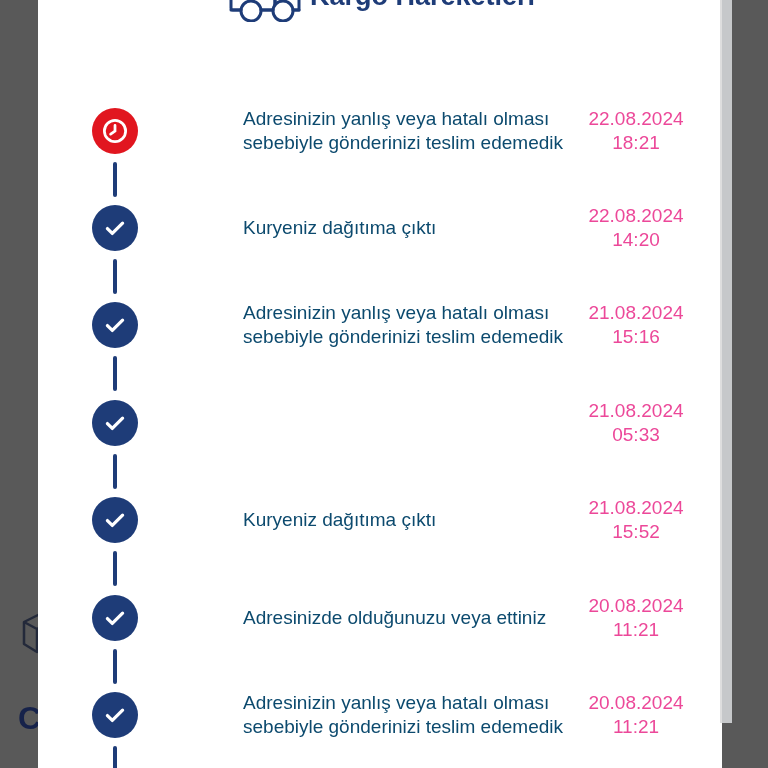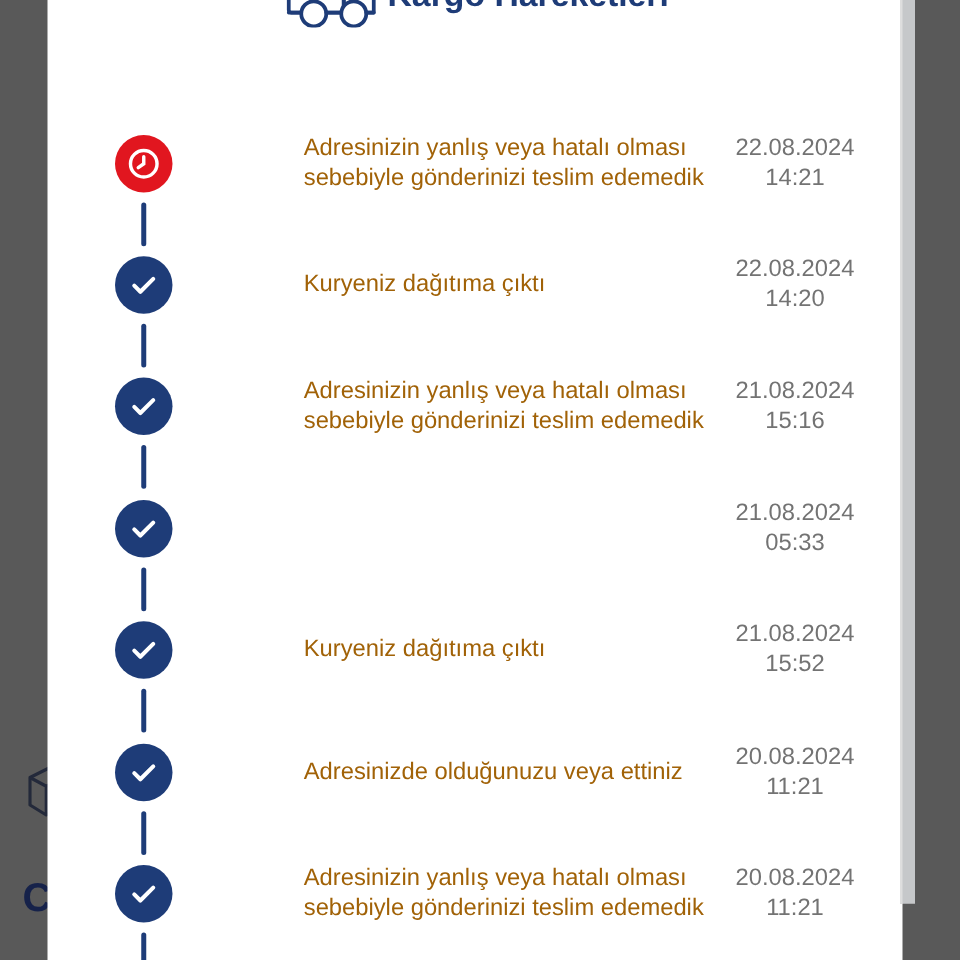--- a/index.html
+++ b/index.html
@@ -50,26 +50,26 @@
     flex:0 0 46px;
   }
   .status-circle.done{background:#1e3c78;}
   .status-circle.failed{background:#e1161f;}
   .connector{
     position:absolute;left:75px;top:79.7px;width:4px;height:35px;
     background:#1e3c78;border-radius:2px;
   }
   .msg-col{
     flex:1;margin-left:51px;
-    font-size:19px;line-height:24px;color:#a16207;
+    font-size:19px;line-height:24px;color:#0c4a6e;
     max-width:370px;
   }
   .date-col{
     width:100px;flex:0 0 100px;margin-right:36px;margin-left:auto;
-    text-align:center;font-size:19px;line-height:24px;color:#737373;
+    text-align:center;font-size:19px;line-height:24px;color:#ec4899;
   }
 </style>
 </head>
 <body>
 
 <div class="bg-layer">
   <div class="bg-cube">
     <svg width="34" height="46" viewBox="0 0 34 46" fill="none" stroke="#23293a" stroke-width="2.5" stroke-linejoin="round">
       <path d="M4 12 L20 4 L33 10 L33 32 L17 42 L4 34 Z"></path>
       <path d="M4 12 L17 19 L17 42"></path>
@@ -101,21 +101,21 @@
             <svg width="30" height="30" viewBox="0 0 24 24" fill="none" stroke="#ffffff" stroke-width="2.2" stroke-linecap="round">
               <circle cx="12" cy="12" r="8.5"></circle>
               <path d="M12 7.5 V12 L8.5 14.5"></path>
             </svg>
           </div>
     </div>
     <div class="connector"></div>
     <div class="msg-col">Adresinizin yanlış veya hatalı olması sebebiyle gönderinizi teslim edemedik</div>
     <div class="date-col">
       <div>22.08.2024</div>
-      <div>14:21</div>
+      <div>18:21</div>
     </div>
   </div>
 
   <div class="row">
     <div class="icon-col">
       <div class="status-circle done">
             <svg width="26" height="26" viewBox="0 0 24 24" fill="none" stroke="#ffffff" stroke-width="3" stroke-linecap="round" stroke-linejoin="round">
               <path d="M5 12.5 L9.5 17 L19 7.5"></path>
             </svg>
           </div>

